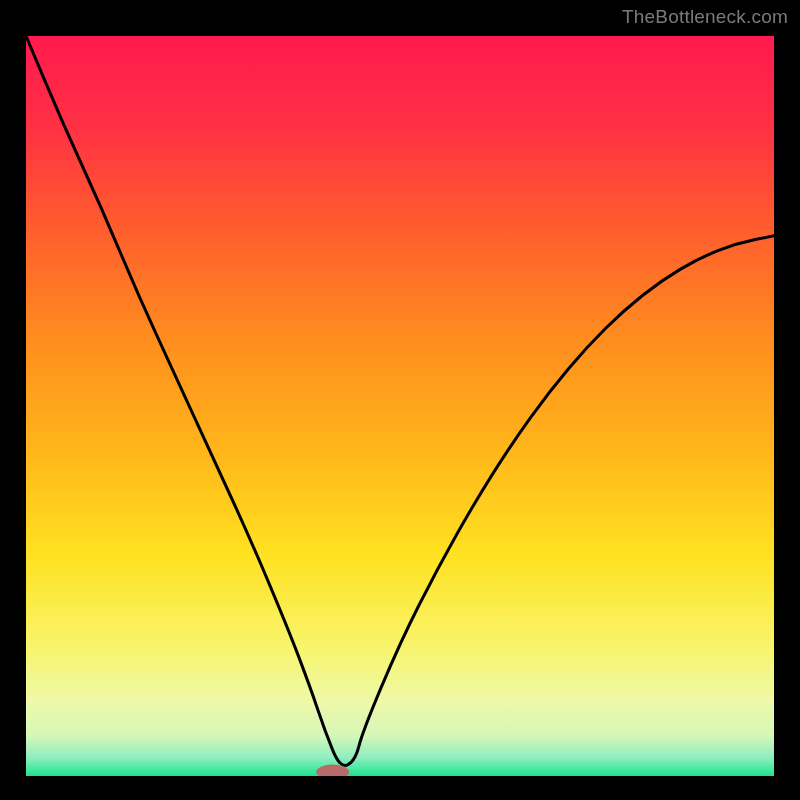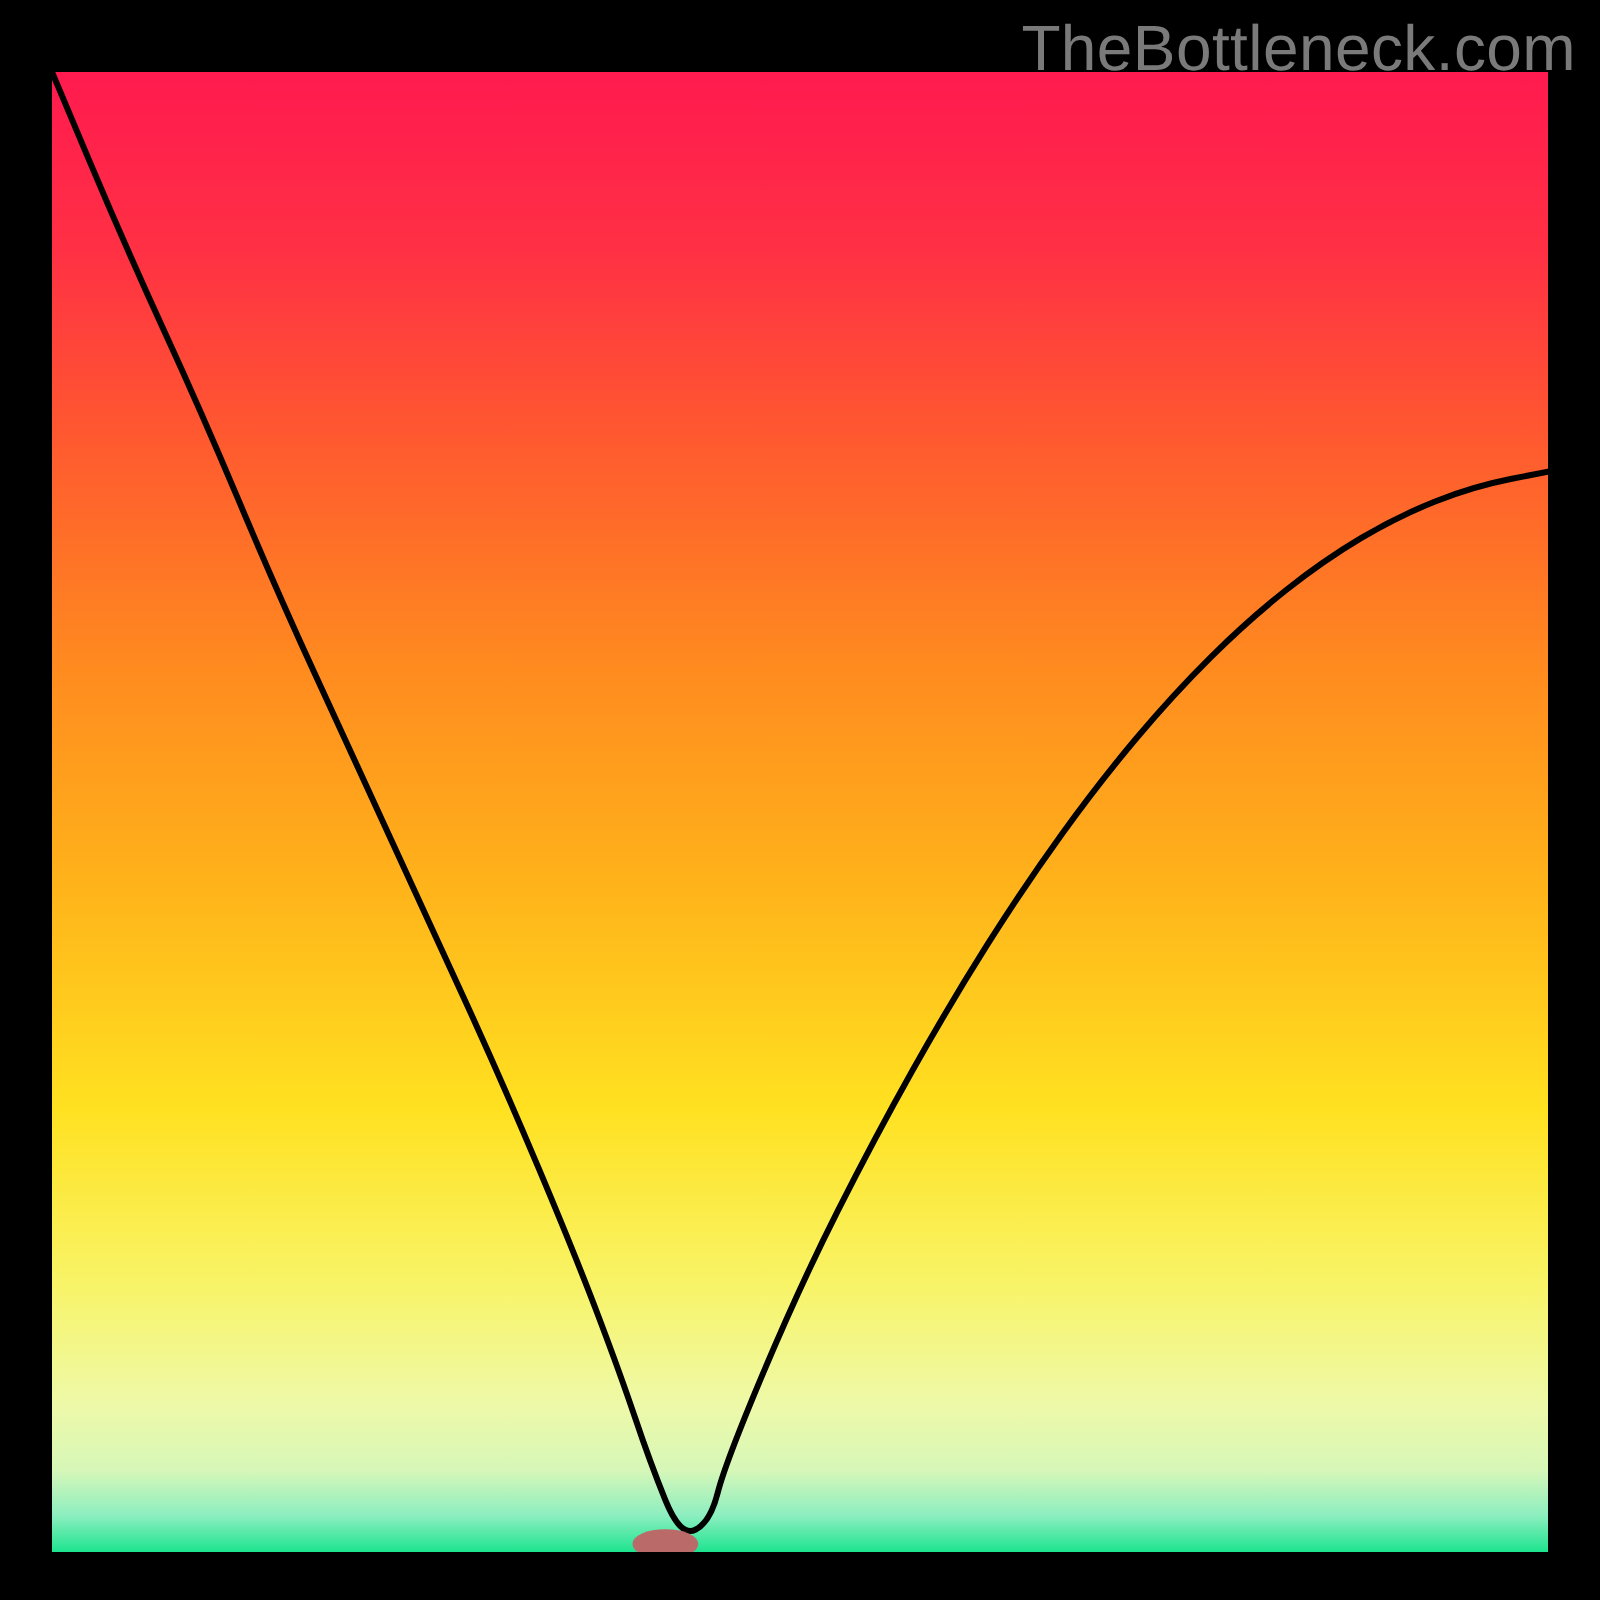--- a/index.html
+++ b/index.html
@@ -14,21 +14,21 @@
     width: 800px;
     height: 800px;
     background: #000;
     position: relative;
   }
   .attribution {
     position: absolute;
     top: 6px;
     right: 12px;
     color: #7a7a7a;
-    font-size: 32px;
+    font-size: 19px;
     font-weight: 400;
     letter-spacing: 0.2px;
     user-select: none;
   }
   .plot-wrap {
     position: absolute;
     left: 26px;
     top: 36px;
     width: 748px;
     height: 740px;

